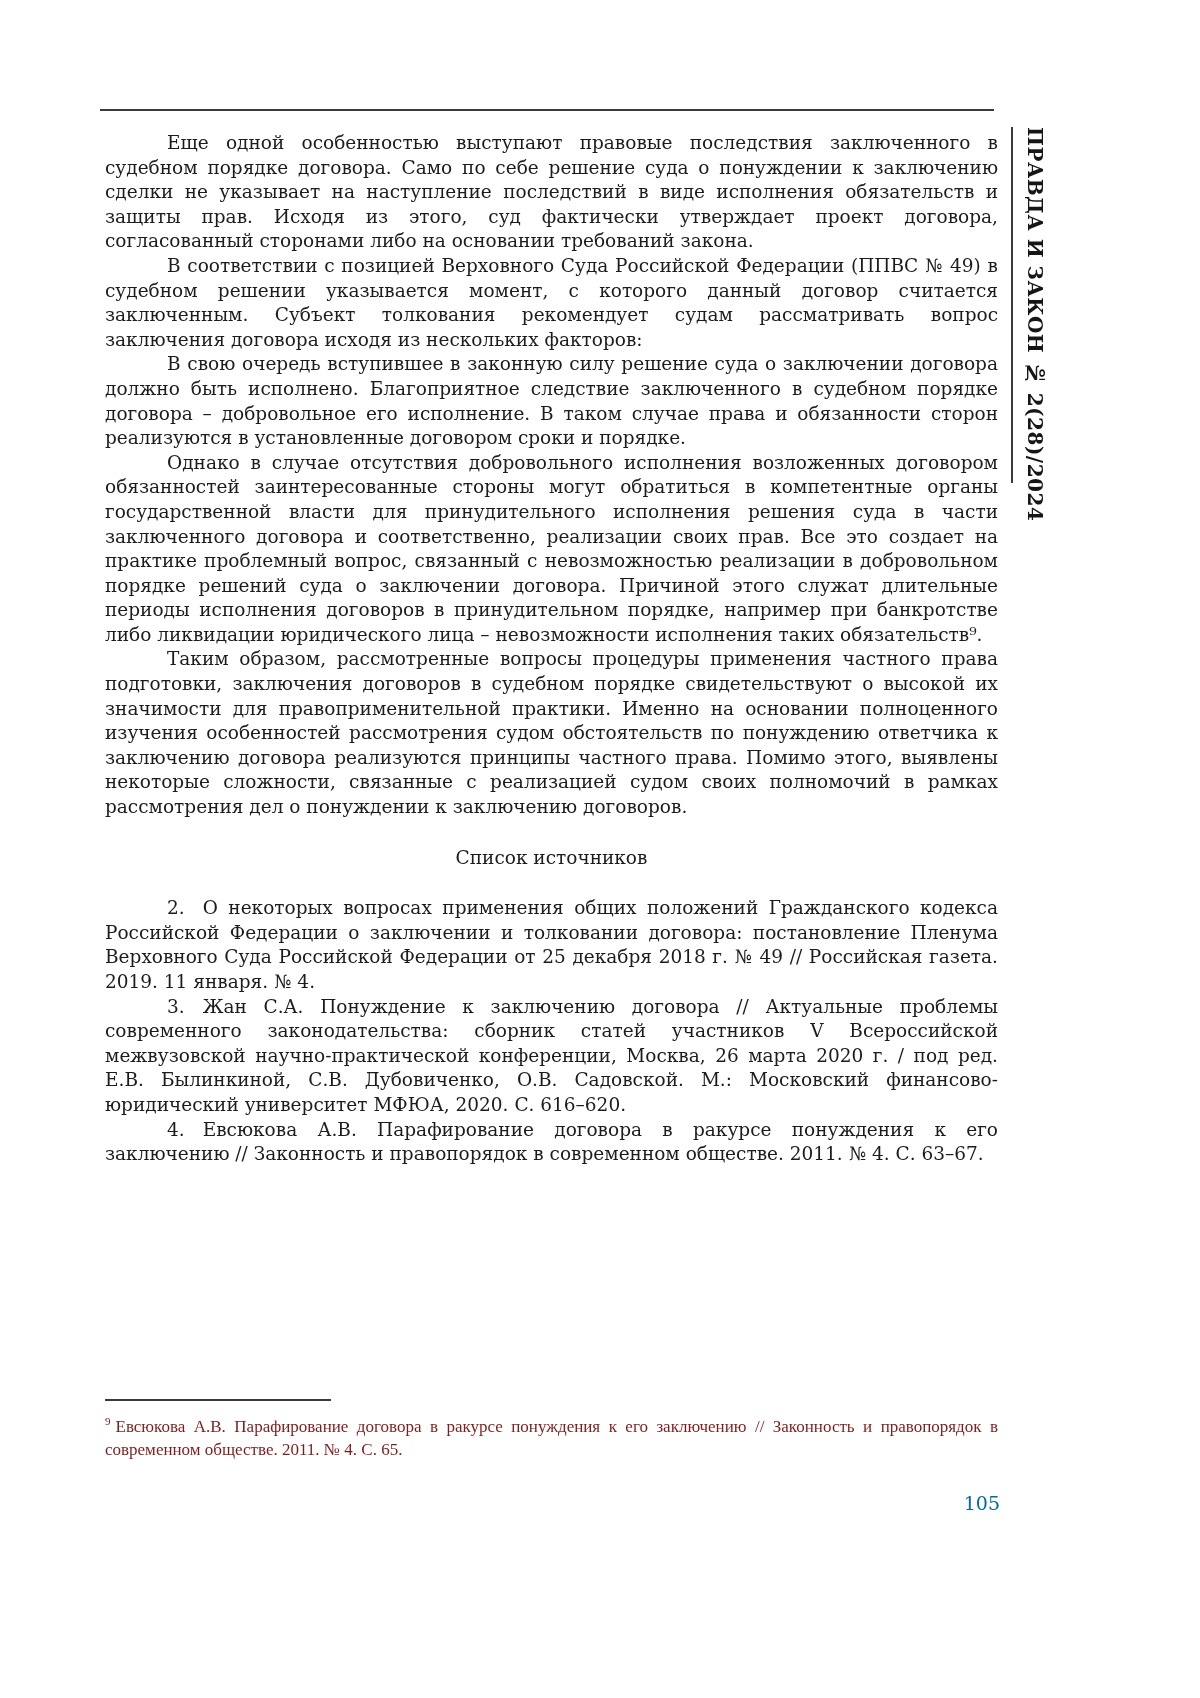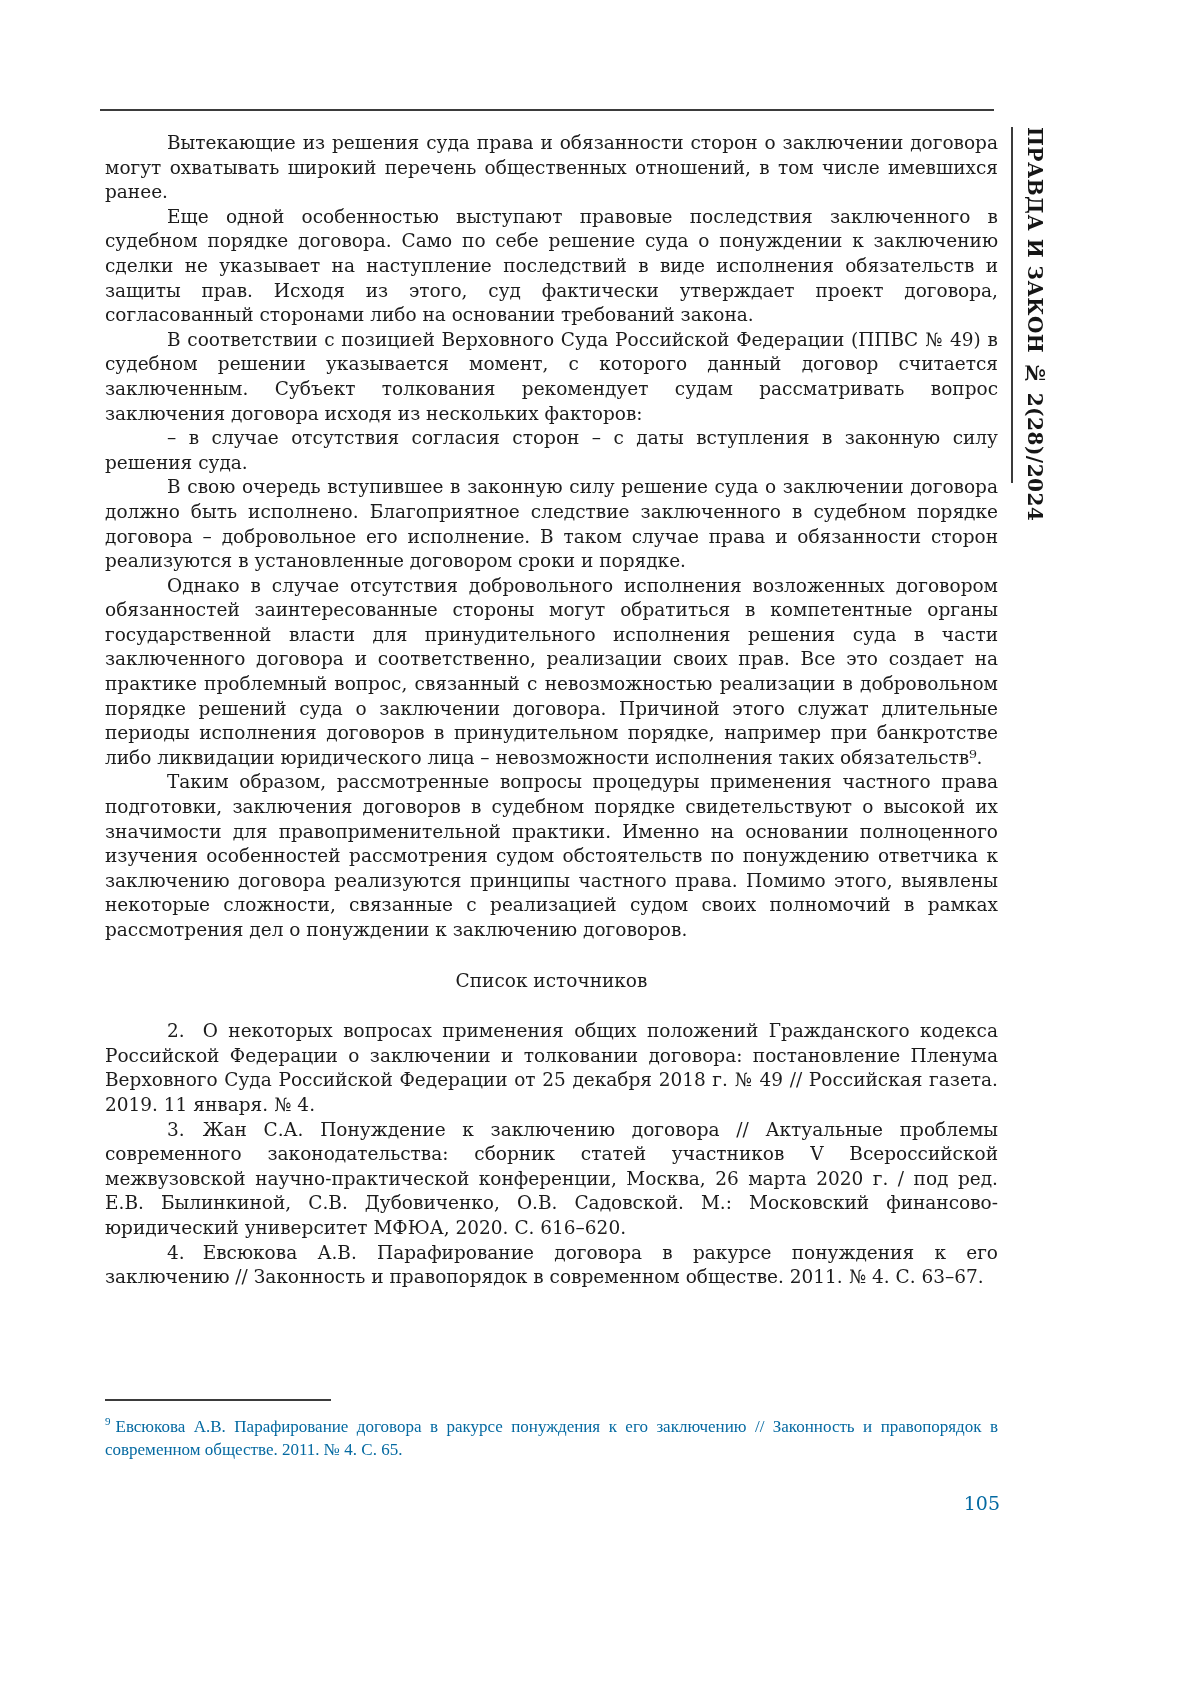--- a/index.html
+++ b/index.html
@@ -66,21 +66,21 @@
     width: 226px;
     height: 2px;
     background: #3b3b3b;
     margin-bottom: 9px;
   }
   .footnote {
     font-family: "Liberation Serif", serif;
     font-size: 17px;
     line-height: 23.5px;
     text-align: justify;
-    color: #0369a1;
+    color: #7f1d1d;
   }
   .footnote sup {
     font-size: 11px;
     margin-right: 5px;
   }
   .page-number {
     position: absolute;
     right: 200px;
     top: 1492px;
     font-size: 19px;
@@ -89,24 +89,22 @@
 </style>
 </head>
 <body>
 
 <div class="top-rule"></div>
 
 <div class="side-rule"></div>
 <div class="side-header">ПРАВДА И ЗАКОН № 2(28)/2024</div>
 
 <div class="content">
-  <p>Вытекающие из решения суда права и обязанности сторон о заключении договора могут охватывать широкий перечень общественных отношений, в том числе имевшихся ранее.</p>
   <p>Еще одной особенностью выступают правовые последствия заключенного в судебном порядке договора. Само по себе решение суда о понуждении к заключению сделки не указывает на наступление последствий в виде исполнения обязательств и защиты прав. Исходя из этого, суд фактически утверждает проект договора, согласованный сторонами либо на основании требований закона.</p>
   <p>В соответствии с позицией Верховного Суда Российской Федерации (ППВС № 49) в судебном решении указывается момент, с которого данный договор считается заключенным. Субъект толкования рекомендует судам рассматривать вопрос заключения договора исходя из нескольких факторов:</p>
-  <p>– в случае отсутствия согласия сторон – с даты вступления в законную силу решения суда.</p>
   <p>В свою очередь вступившее в законную силу решение суда о заключении договора должно быть исполнено. Благоприятное следствие заключенного в судебном порядке договора – добровольное его исполнение. В таком случае права и обязанности сторон реализуются в установленные договором сроки и порядке.</p>
   <p>Однако в случае отсутствия добровольного исполнения возложенных договором обязанностей заинтересованные стороны могут обратиться в компетентные органы государственной власти для принудительного исполнения решения суда в части заключенного договора и соответственно, реализации своих прав. Все это создает на практике проблемный вопрос, связанный с невозможностью реализации в добровольном порядке решений суда о заключении договора. Причиной этого служат длительные периоды исполнения договоров в принудительном порядке, например при банкротстве либо ликвидации юридического лица – невозможности исполнения таких обязательств⁹.</p>
   <p>Таким образом, рассмотренные вопросы процедуры применения частного права подготовки, заключения договоров в судебном порядке свидетельствуют о высокой их значимости для правоприменительной практики. Именно на основании полноценного изучения особенностей рассмотрения судом обстоятельств по понуждению ответчика к заключению договора реализуются принципы частного права. Помимо этого, выявлены некоторые сложности, связанные с реализацией судом своих полномочий в рамках рассмотрения дел о понуждении к заключению договоров.</p>
 
   <h3 class="sources-heading">Список источников</h3>
 
   <p>
     <span class="src-num">2.</span><span>О некоторых вопросах применения общих положений Гражданского кодекса Российской Федерации о заключении и толковании договора: постановление Пленума Верховного Суда Российской Федерации от 25 декабря 2018 г. № 49 // Российская газета. 2019. 11 января. № 4.</span>
   </p>
   <p>

